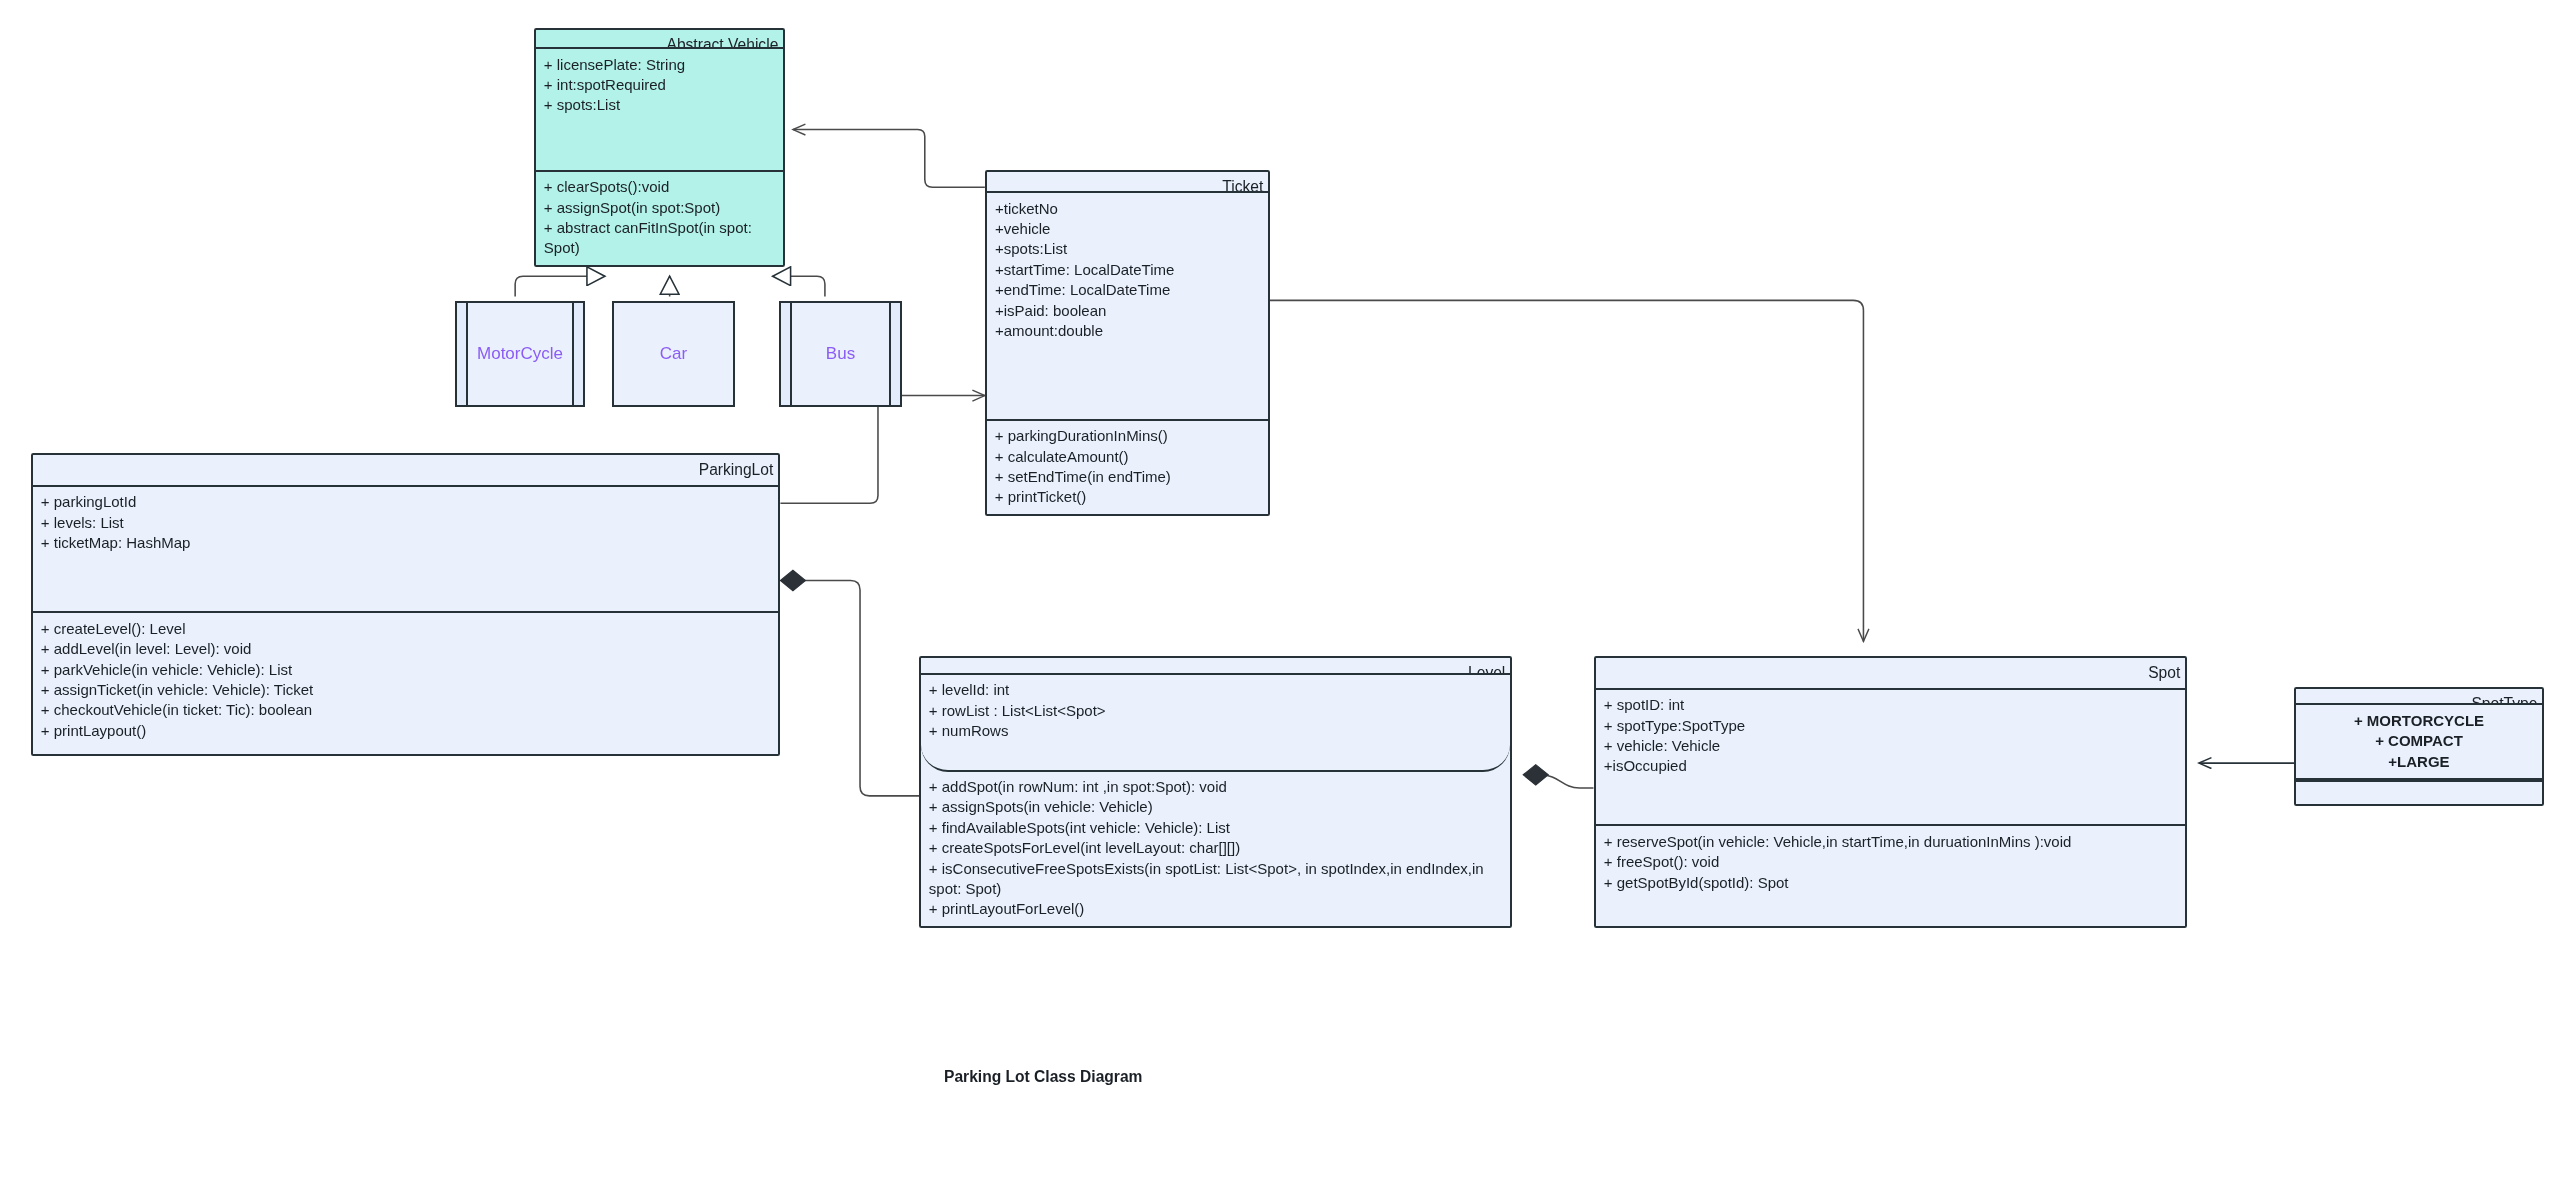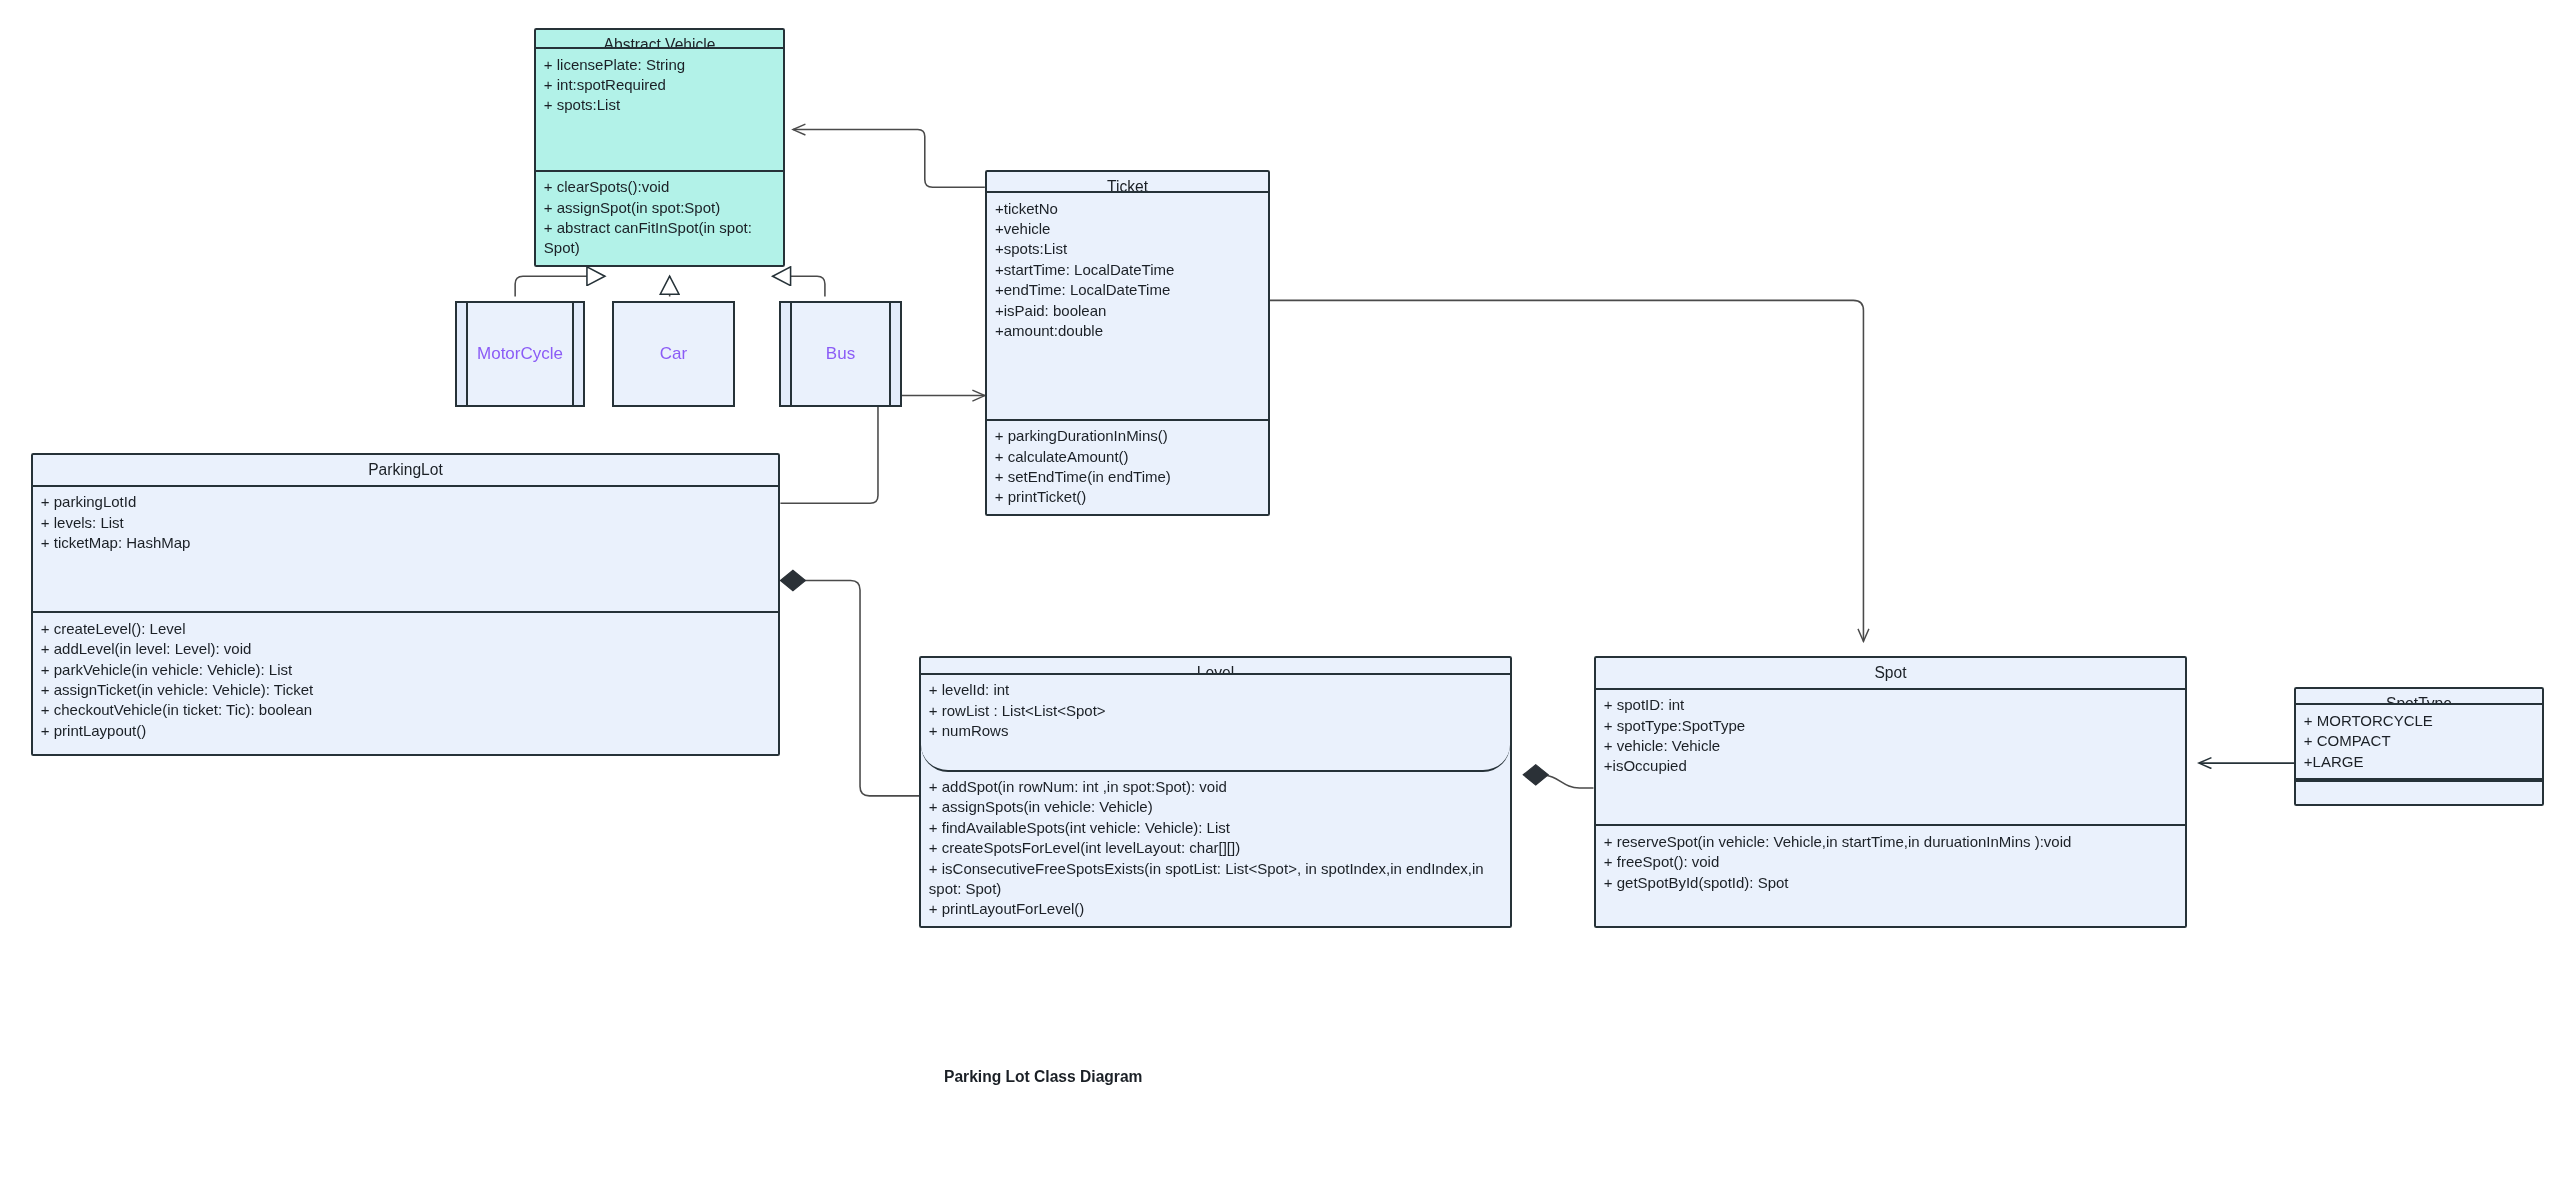--- a/index.html
+++ b/index.html
@@ -35,21 +35,21 @@
     border: 2px solid #263238;
     background: #eaf1fc;
     border-radius: 2.3px;
     display: flex;
     flex-direction: column;
   }
   .uml-class.teal {
     background: #b2f2e8;
   }
   .cls-title {
-    text-align: center;
+    text-align: right;
     font-size: 15.6px;
     color: #1b2026;
     padding: 5.5px 4.7px 6.2px 4.7px;
     border-bottom: 2px solid #263238;
     line-height: 1.15;
     white-space: nowrap;
     overflow: hidden;
   }
   .cls-section {
     padding: 5.5px 7.8px 6.2px 7.8px;
@@ -67,21 +67,22 @@
   .cls-section.empty-tail {
     border-top: 2px solid #263238;
     min-height: 22px;
     padding: 0;
   }
   .cls-row {
     white-space: pre-wrap;
     word-break: normal;
   }
   .cls-section.centered .cls-row {
-    text-align: left;
+    text-align: center;
+    font-weight: bold;
   }
 
   
   .uml-simple {
     position: absolute;
     box-sizing: border-box;
     border: 2px solid #263238;
     background: #eaf1fc;
     display: flex;
     align-items: stretch;

